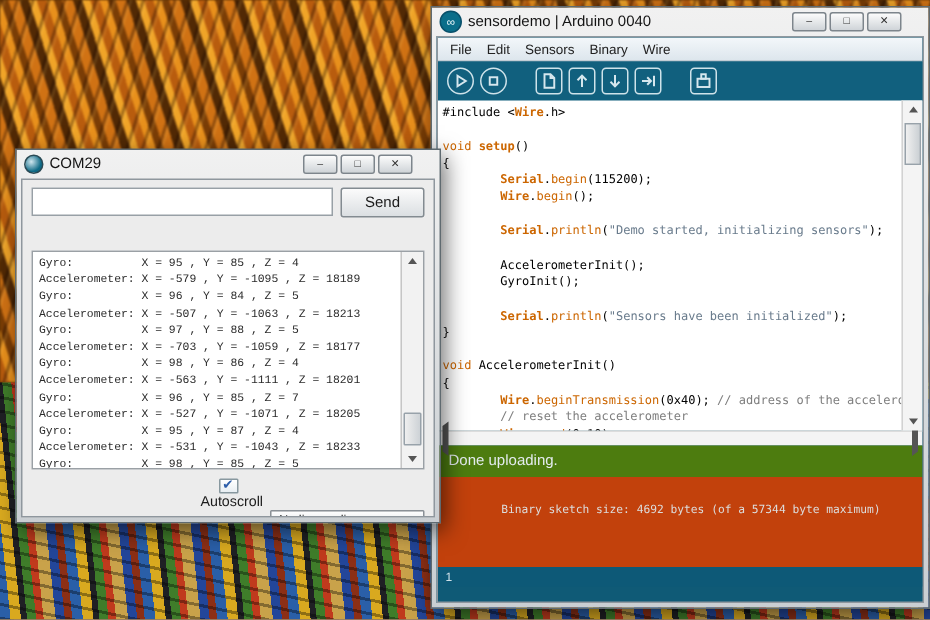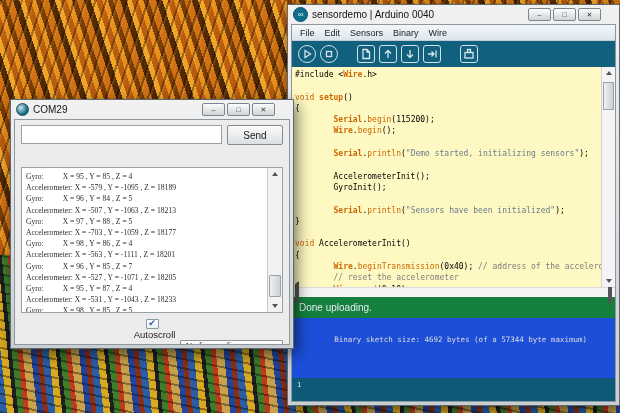--- a/index.html
+++ b/index.html
@@ -31,21 +31,21 @@
   
   .win.serial{left:10px;top:72px;width:282px;height:248px;z-index:3;margin-top:27px;}
   .app-dot{width:11px;height:11px;border-radius:50%;background:radial-gradient(circle at 35% 35%, #cfe6ee, #0e6a86 65%);border:1px solid #2a4a55;}
   .send-row{display:flex;gap:5px;margin:5px 6px 3px 6px;}
   .serial-input{flex:1;height:17px;border:1px solid #98a0a6;background:#fff;font-size:10px;padding:0 3px;}
   .send-btn{width:56px;height:20px;border:1px solid #838b91;border-radius:2px;
     background:linear-gradient(#fbfbfb,#dbdfe2);font-size:10px;color:#1a1a1a;}
   .output-wrap{position:absolute;left:6px;right:6px;top:47px;bottom:31px;
     border:1px solid #9aa0a5;background:#fff;display:flex;}
   .serial-out{flex:1;overflow:hidden;padding:3px 0 0 4px;
-    font-family:Liberation Serif, serif;font-size:7.6px;line-height:11.2px;
+    font-family:Liberation Mono, monospace;font-size:7.6px;line-height:11.2px;
     color:#2b2b2b;white-space:pre;}
   .srow{height:11.2px;}
   .vscroll{width:14px;border-left:1px solid #c6c6c6;background:#f2f2f2;position:relative;}
   .sarrow{position:absolute;left:0;width:14px;height:12px;display:flex;align-items:center;justify-content:center;}
   .sarrow.up{top:0}.sarrow.down{bottom:0}
   .tri-up{width:0;height:0;border-left:3px solid transparent;border-right:3px solid transparent;border-bottom:4px solid #555;}
   .tri-down{width:0;height:0;border-left:3px solid transparent;border-right:3px solid transparent;border-top:4px solid #555;}
   .tri-left{width:0;height:0;border-top:3px solid transparent;border-bottom:3px solid transparent;border-right:4px solid #555;}
   .tri-right{width:0;height:0;border-top:3px solid transparent;border-bottom:3px solid transparent;border-left:4px solid #555;}
   .sthumb{position:absolute;left:1px;right:1px;height:20px;top:74%;
@@ -74,39 +74,39 @@
   .tbtn{width:18px;height:18px;background:transparent;border:1.5px solid #cfe3ea;
     display:flex;align-items:center;justify-content:center;padding:0;}
   .tbtn.round{border-radius:50%;}
   .tbtn.sq{border-radius:3px;}
   .gap2{width:11px;}
   .tabbar{height:19px;background:#176581;position:relative;display:flex;align-items:flex-end;}
   .tab{margin-left:11px;height:16px;padding:0 11px;background:#44869c;color:#10323d;
     font-size:9.5px;display:flex;align-items:center;border-radius:3px 3px 0 0;}
   .tabmenu{position:absolute;right:6px;top:2px;width:15px;height:15px;border:1.5px solid #cfe3ea;
     border-radius:2px;background:transparent;display:flex;align-items:center;justify-content:center;padding:0;}
-  .editor-row{height:220px;background:#fef9c3;display:flex;}
+  .editor-row{height:220px;background:#ffffff;display:flex;}
   .editor{flex:1;overflow:hidden;padding:2px 0 0 3px;
     font-family:"DejaVu Sans Mono",monospace;font-size:8px;line-height:11.3px;
     color:#000;white-space:pre;}
   .cline{height:11.3px;}
   .tok-pl{color:#000;}
   .tok-k1{color:#cc6600;font-weight:bold;}
   .tok-k2{color:#cc6600;}
   .tok-str{color:#697b8c;}
   .tok-com{color:#7e7e7e;}
   .evscroll{width:13px;background:#f4f4f4;border-left:1px solid #d2d2d2;position:relative;}
   .evscroll .sarrow{width:13px;}
   .ethumb{position:absolute;left:1px;right:1px;top:15px;height:26px;
     background:linear-gradient(90deg,#f0f0f0,#cbd0d4);border:1px solid #98a2aa;}
   .ehscroll{height:9px;background:#f4f4f4;border-top:1px solid #dcdcdc;
     display:flex;align-items:center;justify-content:space-between;padding:0 3px;}
-  .statusbar{height:21px;background:#15803d;color:#e4ecef;font-size:10px;
+  .statusbar{height:21px;background:#4d7c0f;color:#e4ecef;font-size:10px;
     display:flex;align-items:center;padding-left:7px;}
-  .console{height:53px;background:#1d4ed8;color:#dcdcdc;
+  .console{height:53px;background:#c2410c;color:#dcdcdc;
     font-family:"DejaVu Sans Mono",monospace;font-size:7.5px;line-height:10px;
     padding:7px 0 0 6px;white-space:pre;overflow:hidden;}
   .bottomstrip{height:13px;background:#0d5977;color:#cfe0e8;font-size:8px;
     display:flex;align-items:center;padding-left:5px;}
   .tsvg{stroke:#d6e7ee;stroke-width:1.3;fill:none;}
 </style>
 </head>
 <body>
 
 <div class="screen">

